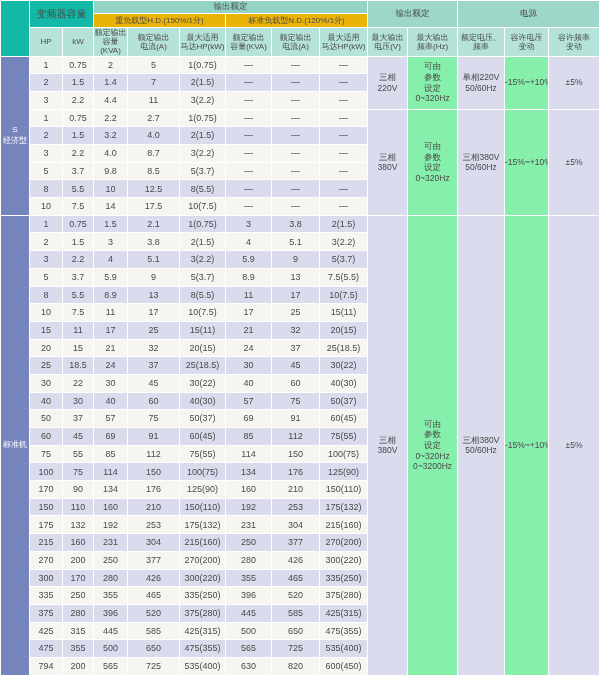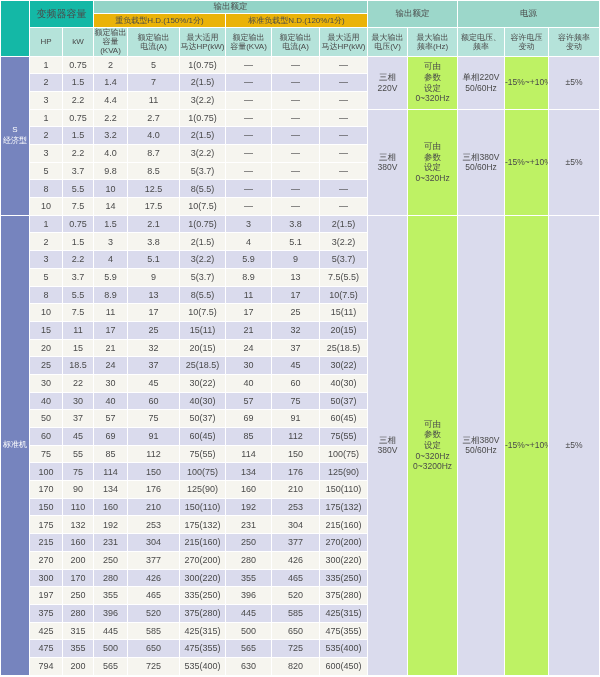--- a/index.html
+++ b/index.html
@@ -15,21 +15,21 @@
   td.blue{background:#14b8a6;color:#ffffff;font-size:10px;}
   tr.hrow1 td{height:12px;}
   tr.hrow2 td{height:13px;}
   tr.hrow3 td{height:27px;}
   
   .body-row td{height:16.7px;font-size:9px;}
   tr.lav td{background:#dadbed;}
   tr.cream td{background:#f6f5ef;}
   #spec-table td.cat{background:#7684be;color:#fff;font-size:8px;line-height:1.3;}
   #spec-table td.m-lav{background:#dadbed;font-size:8.5px;line-height:1.25;}
-  #spec-table td.m-cream{background:#bef264;font-size:8.5px;line-height:1.25;}
+  #spec-table td.m-cream{background:#86efac;font-size:8.5px;line-height:1.25;}
 </style>
 </head>
 <body>
 
 <table id="spec-table">
   <colgroup>
     <col style="width:28px">
       <col style="width:32px">
       <col style="width:30px">
     <col style="width:33px">
@@ -412,21 +412,21 @@
         <td>300</td>
         <td>170</td>
         <td>280</td>
         <td>426</td>
         <td>300(220)</td>
         <td>355</td>
         <td>465</td>
         <td>335(250)</td>
       </tr>
       <tr class="body-row cream">
-        <td>197</td>
+        <td>335</td>
         <td>250</td>
         <td>355</td>
         <td>465</td>
         <td>335(250)</td>
         <td>396</td>
         <td>520</td>
         <td>375(280)</td>
       </tr>
       <tr class="body-row lav">
         <td>375</td>

